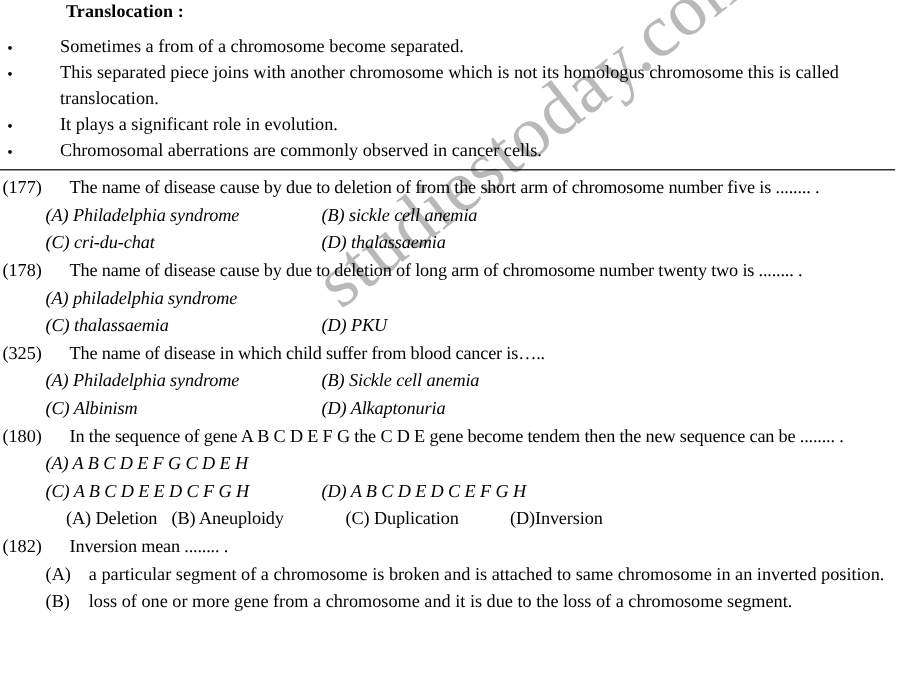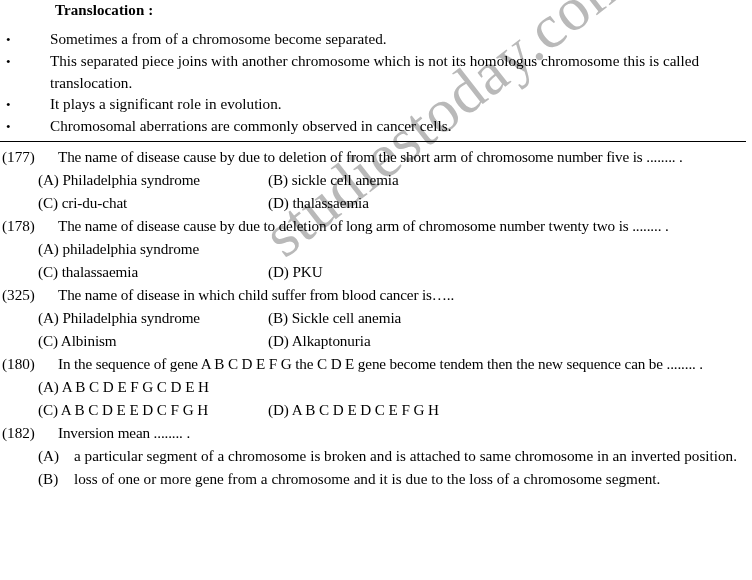--- a/index.html
+++ b/index.html
@@ -113,20 +113,21 @@
   .q-text {
     display: block;
     letter-spacing: -0.15px;
   }
   
   .opt-row {
     position: relative;
     height: 23px;
     line-height: 23px;
     font-size: 15.2px;
+    font-style: italic;
   }
   .opt {
     position: absolute;
     top: 0;
     white-space: nowrap;
     letter-spacing: -0.1px;
   }
   .col-a { left: 38px; }
   .col-b { left: 268px; }
   
@@ -244,20 +245,26 @@
         <div class="opt-row">
           <span class="opt col-a">(A) A B C D E F G C D E H</span>
         </div>
         <div class="opt-row">
           <span class="opt col-a">(C) A B C D E E D C F G H</span>
           <span class="opt col-b">(D) A B C D E D C E F G H</span>
         </div>
       </div>
 
       <div class="q-block">
+        <div class="opt-row4">
+          <span class="opt p1">(A) Deletion</span>
+          <span class="opt p2">(B) Aneuploidy</span>
+          <span class="opt p3">(C) Duplication</span>
+          <span class="opt p4">(D)Inversion</span>
+        </div>
       </div>
 
       <div class="q-block">
         <div class="q-line">
           <span class="q-num">(182)</span>
           <span class="q-text">Inversion mean ........ .</span>
         </div>
         <div class="opt-long">
           <span class="opt-letter">(A)</span>
           <span>a particular segment of a chromosome is broken and is attached to same chromosome in an inverted position.</span>

